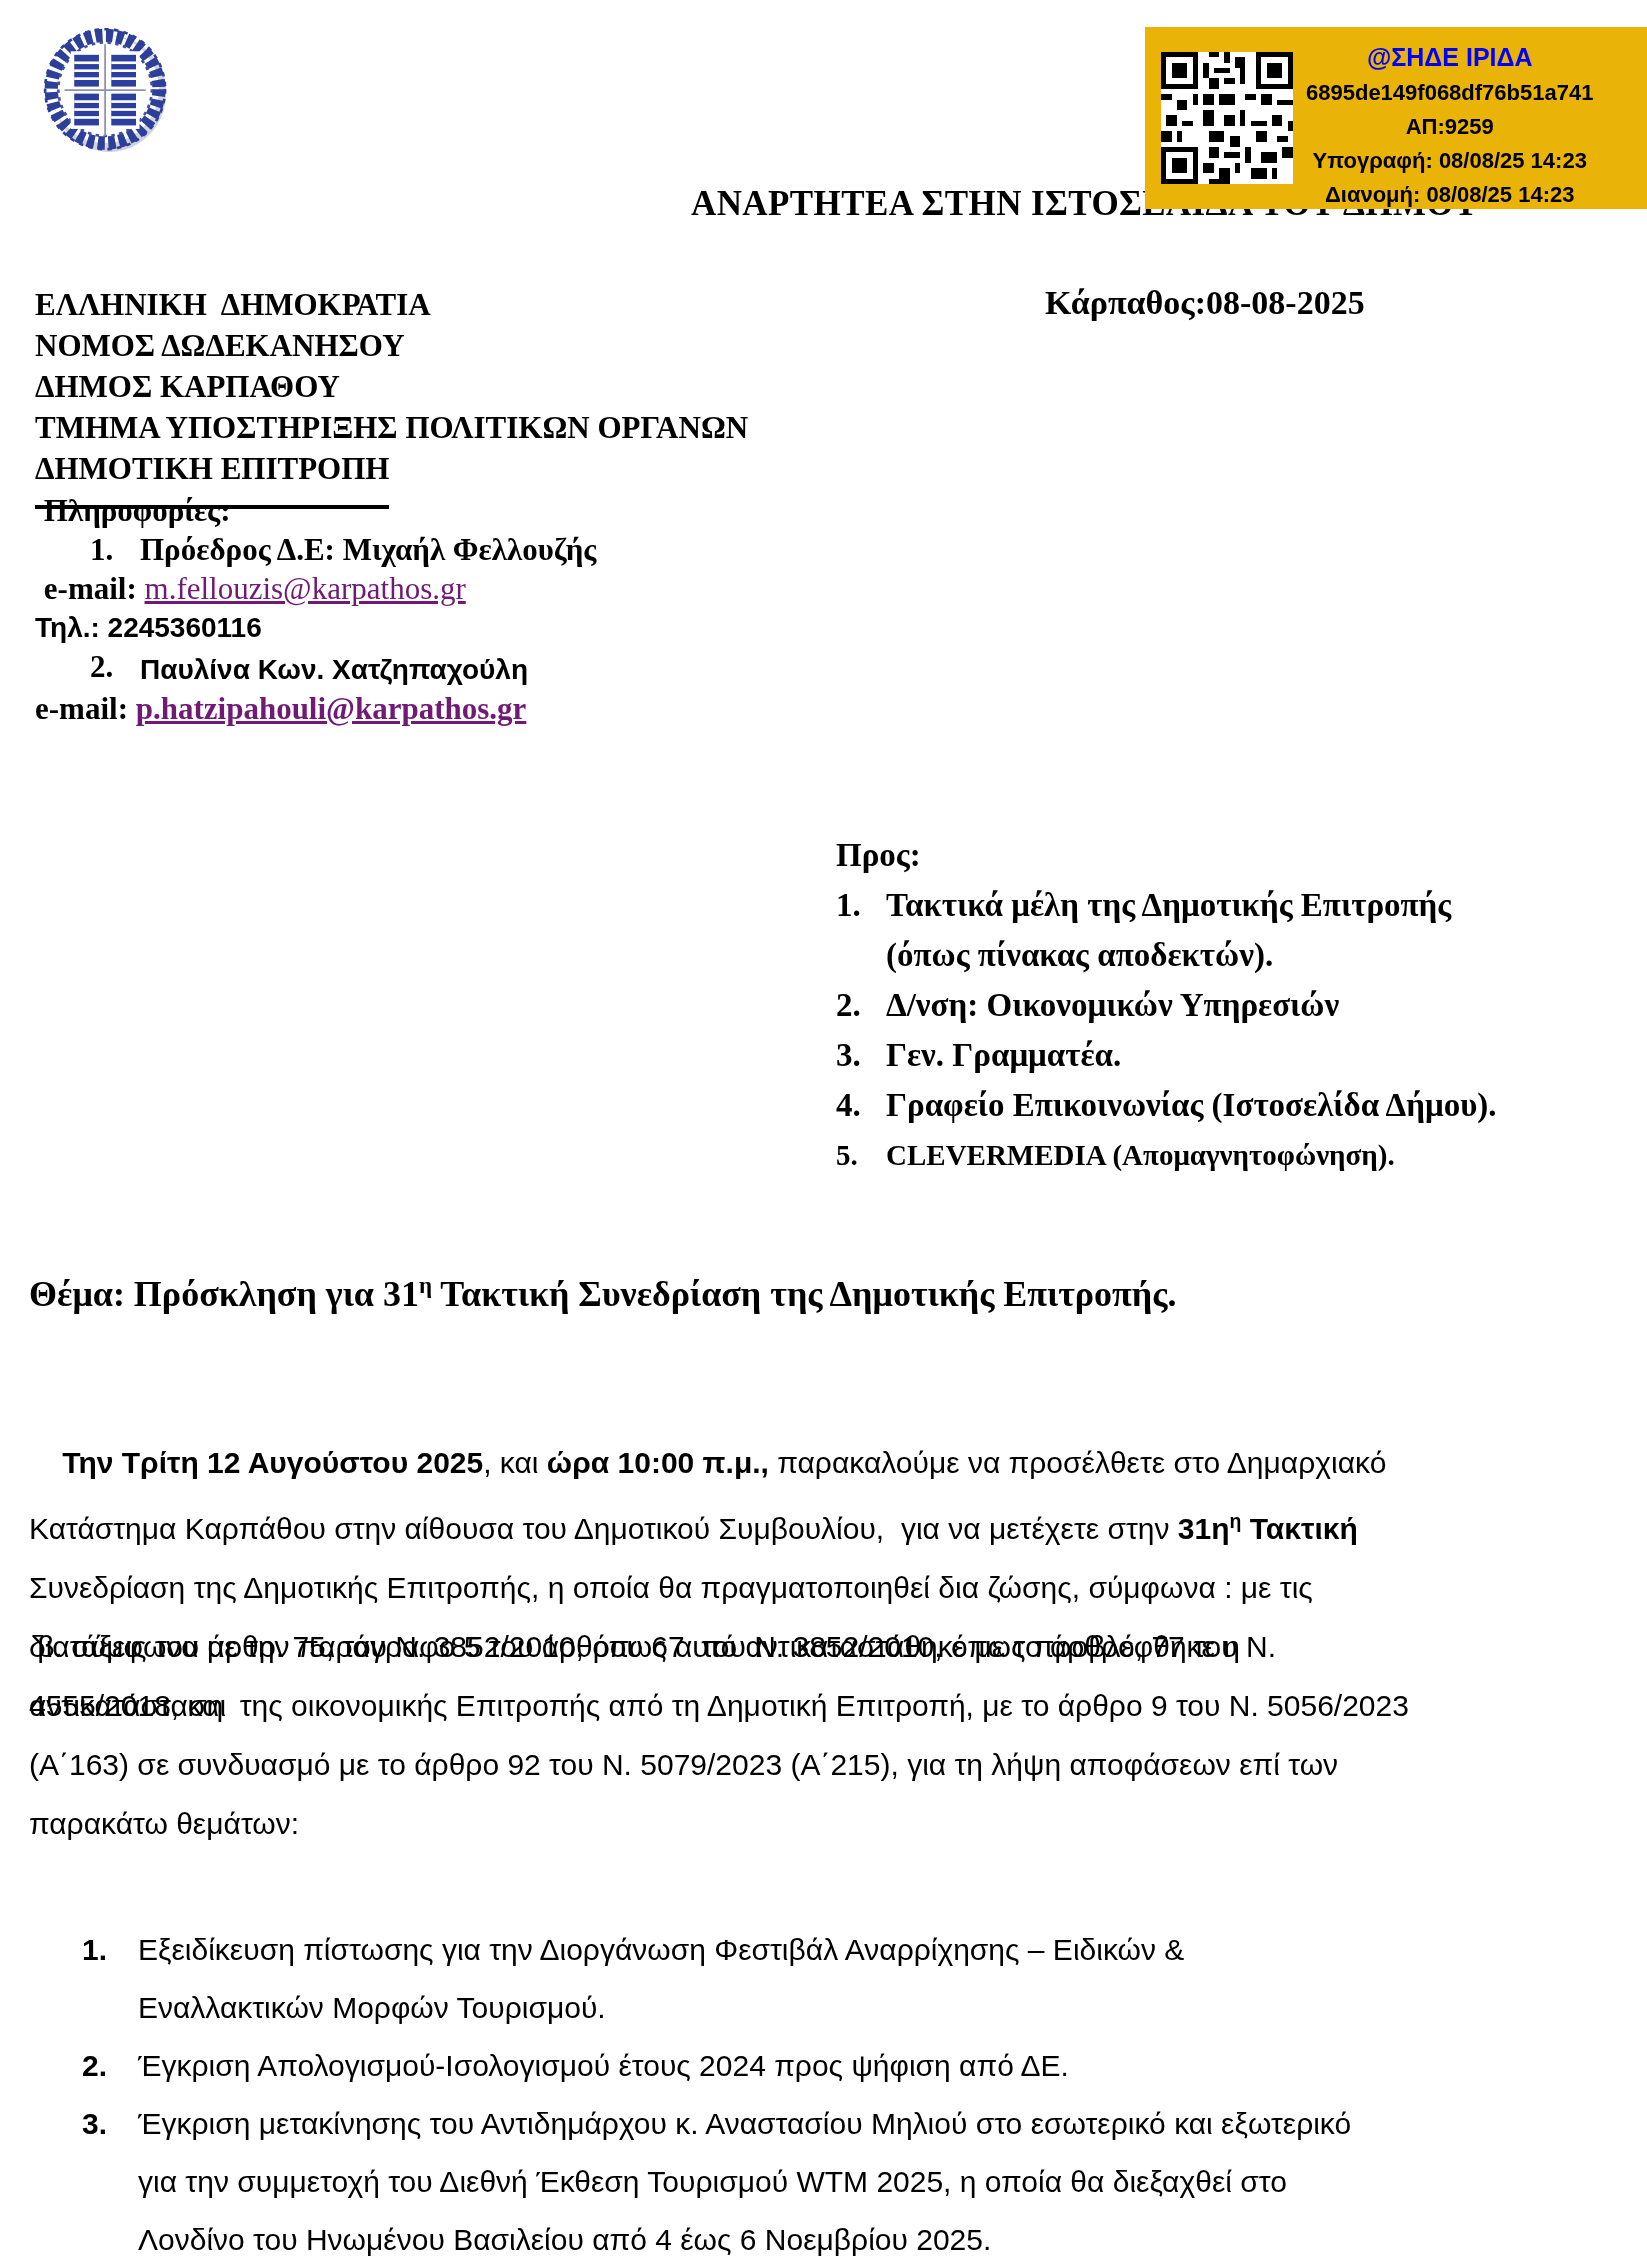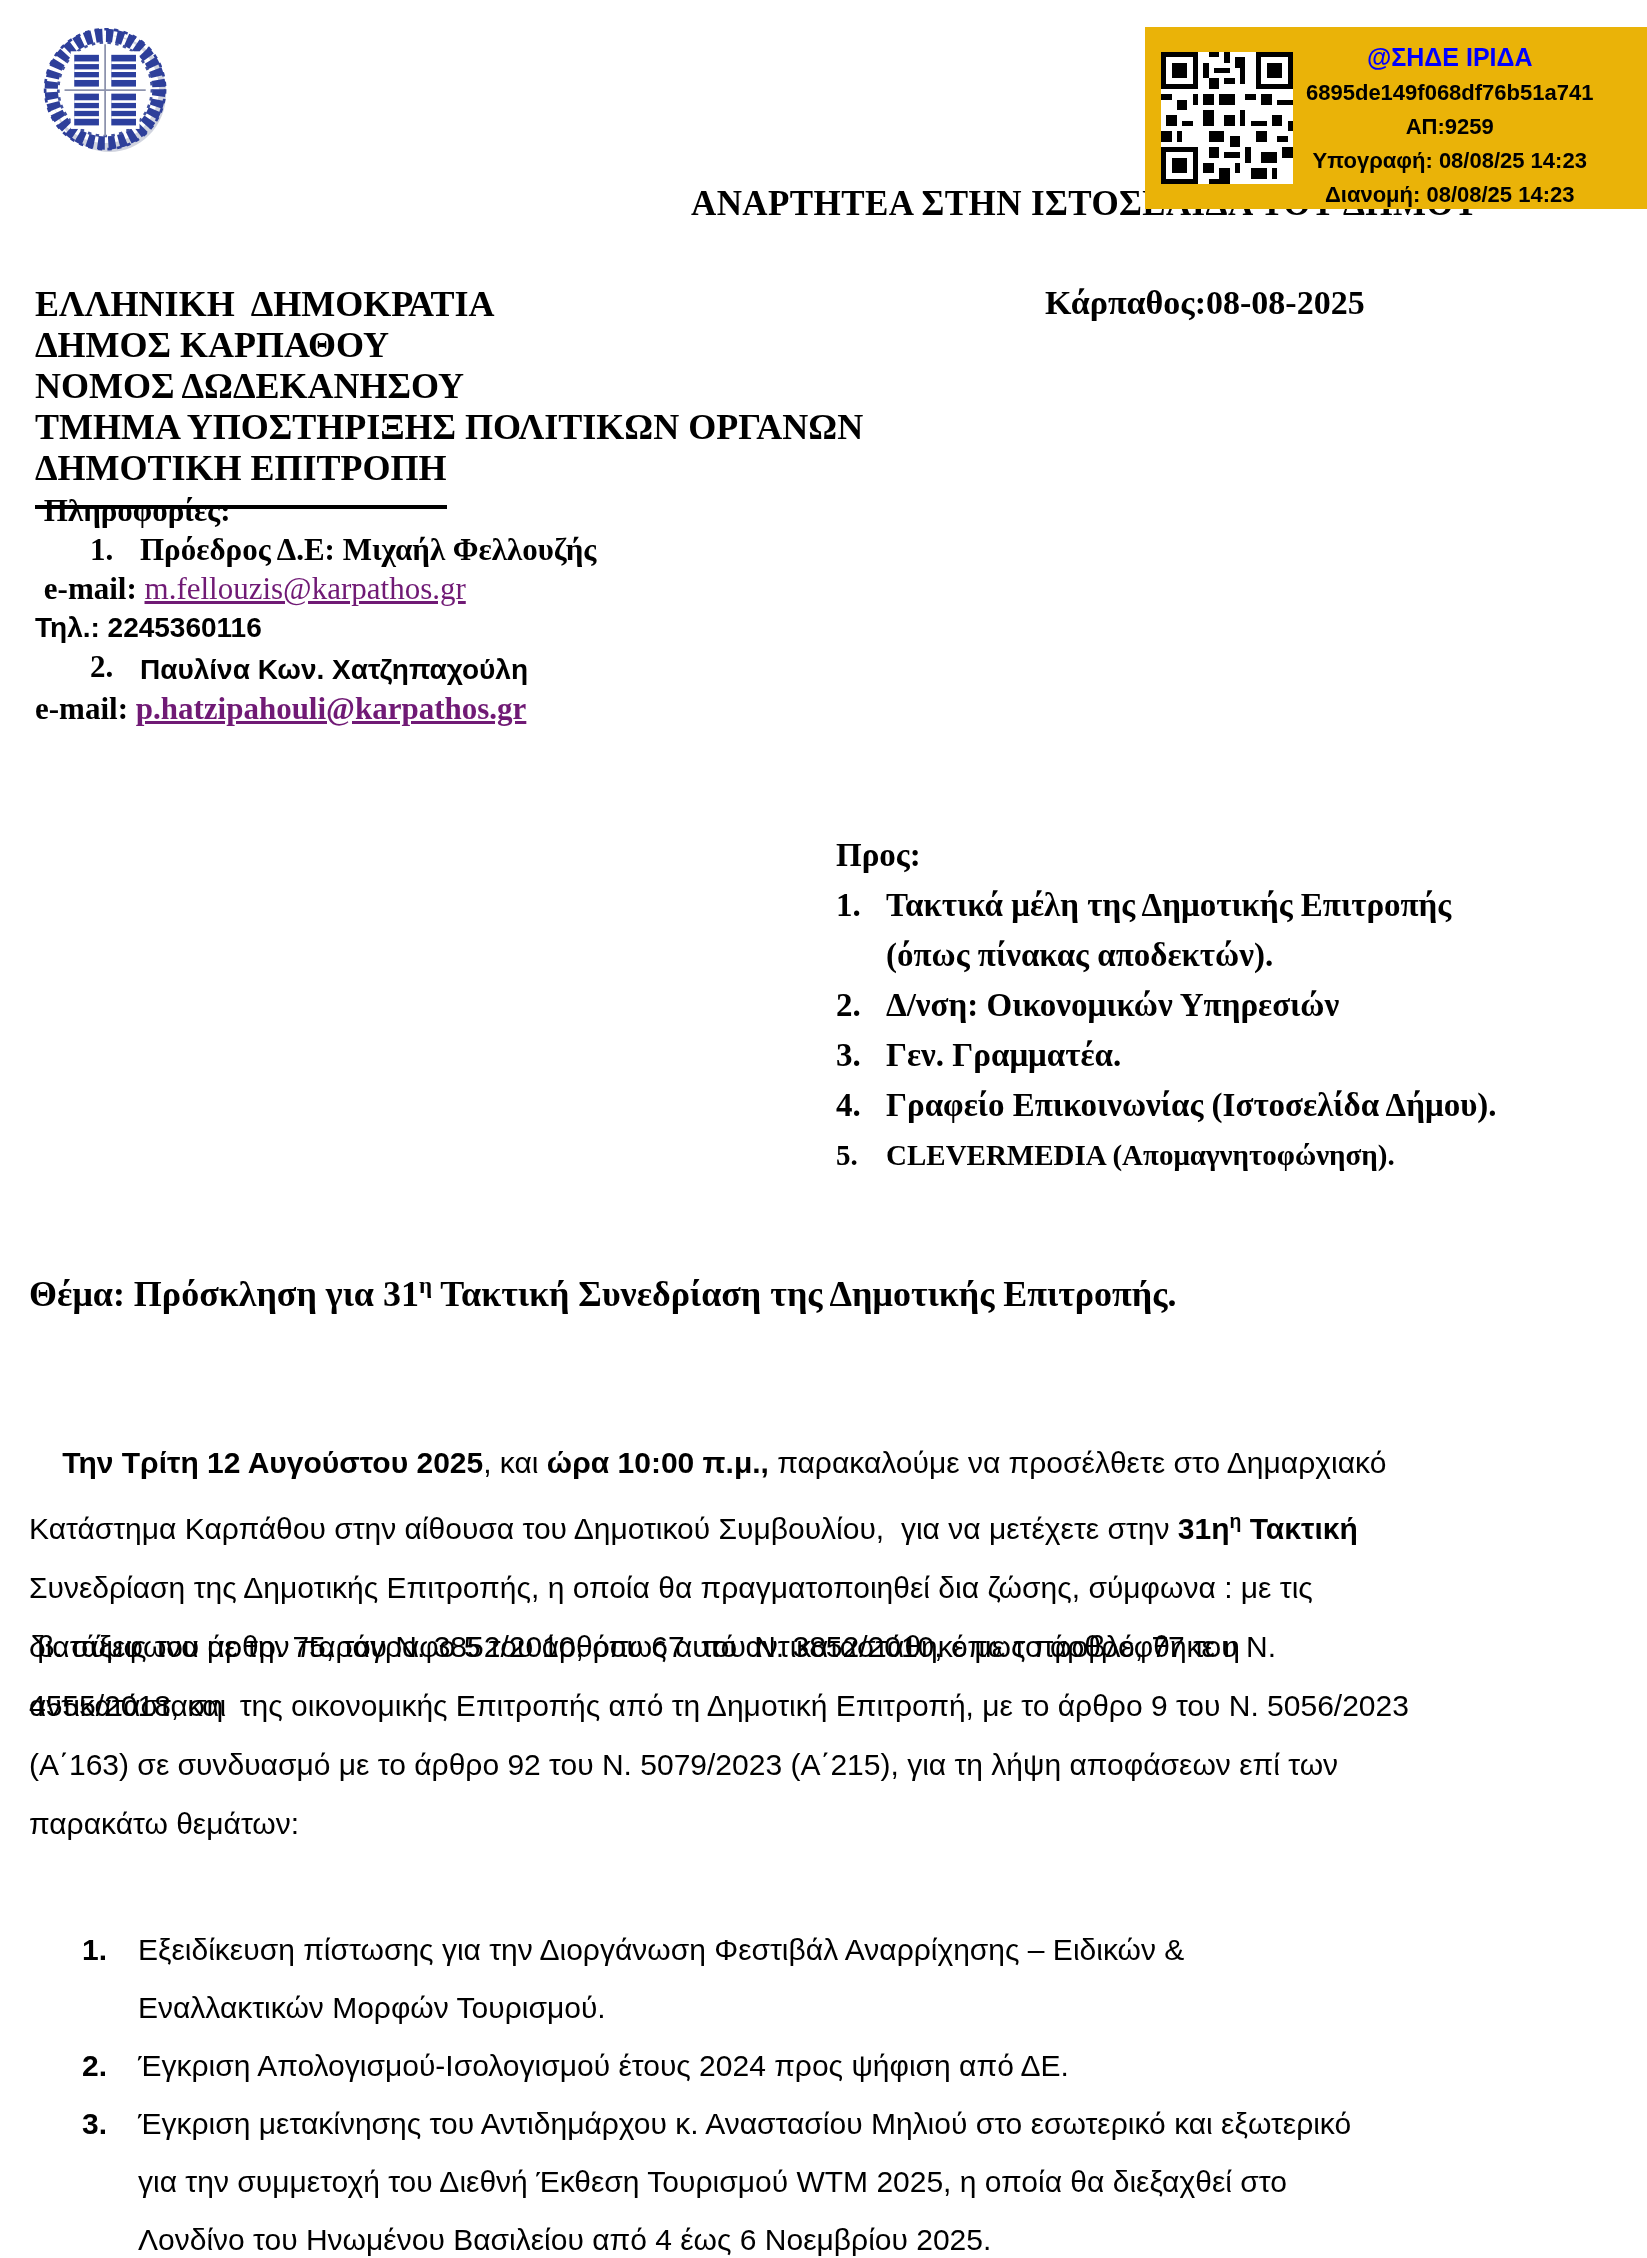--- a/index.html
+++ b/index.html
@@ -16,21 +16,21 @@
                 font-family:"Liberation Sans", sans-serif;font-weight:bold;}
   .stamp .sys{font-size:25px;color:#0000ff;}
   .stamp .ln{font-size:22px;color:#000;}
 
   
   .site-title{position:absolute;left:691px;top:184px;z-index:1;font-weight:bold;font-size:35px;
               letter-spacing:0.4px;white-space:pre;}
 
   
   .gov{position:absolute;left:35px;top:284px;display:flex;flex-direction:column;}
-  .gov-line{font-size:36px;font-weight:bold;line-height:41px;white-space:pre;}
+  .gov-line{font-size:31px;font-weight:bold;line-height:41px;white-space:pre;}
   .gov-underline{border-bottom:4.4px solid #000;align-self:flex-start;padding-bottom:16px;}
 
   .doc-date{position:absolute;left:1045px;top:284px;font-size:34px;font-weight:bold;}
 
   
   .info{position:absolute;left:35px;top:491px;display:flex;flex-direction:column;}
   .info-label{font-size:31px;font-weight:bold;line-height:39px;padding-left:8.8px;}
   .info-row{display:flex;line-height:39px;}
   .num-col{width:50px;font-size:31px;font-weight:bold;}
   .ind{padding-left:55px;}
@@ -168,22 +168,22 @@
       <span class="sys">@ΣΗΔΕ ΙΡΙΔΑ</span>
       <span class="ln">6895de149f068df76b51a741</span>
       <span class="ln">ΑΠ:9259</span>
       <span class="ln">Υπογραφή: 08/08/25 14:23</span>
       <span class="ln">Διανομή: 08/08/25 14:23</span>
     </div>
   </div>
 
   <div class="gov">
     <span class="gov-line">ΕΛΛΗΝΙΚΗ  ΔΗΜΟΚΡΑΤΙΑ</span>
+    <span class="gov-line">ΝΟΜΟΣ ΔΩΔΕΚΑΝΗΣΟΥ</span>
     <span class="gov-line">ΔΗΜΟΣ ΚΑΡΠΑΘΟΥ</span>
-    <span class="gov-line">ΝΟΜΟΣ ΔΩΔΕΚΑΝΗΣΟΥ</span>
     <span class="gov-line">ΤΜΗΜΑ ΥΠΟΣΤΗΡΙΞΗΣ ΠΟΛΙΤΙΚΩΝ ΟΡΓΑΝΩΝ</span>
     <span class="gov-line gov-underline">ΔΗΜΟΤΙΚΗ ΕΠΙΤΡΟΠΗ</span>
   </div>
 
   <div class="doc-date">Κάρπαθος:08-08-2025</div>
 
   <div class="info">
     <span class="info-label">Πληροφορίες:</span>
     <div class="info-row ind">
       <span class="num-col">1.</span>

